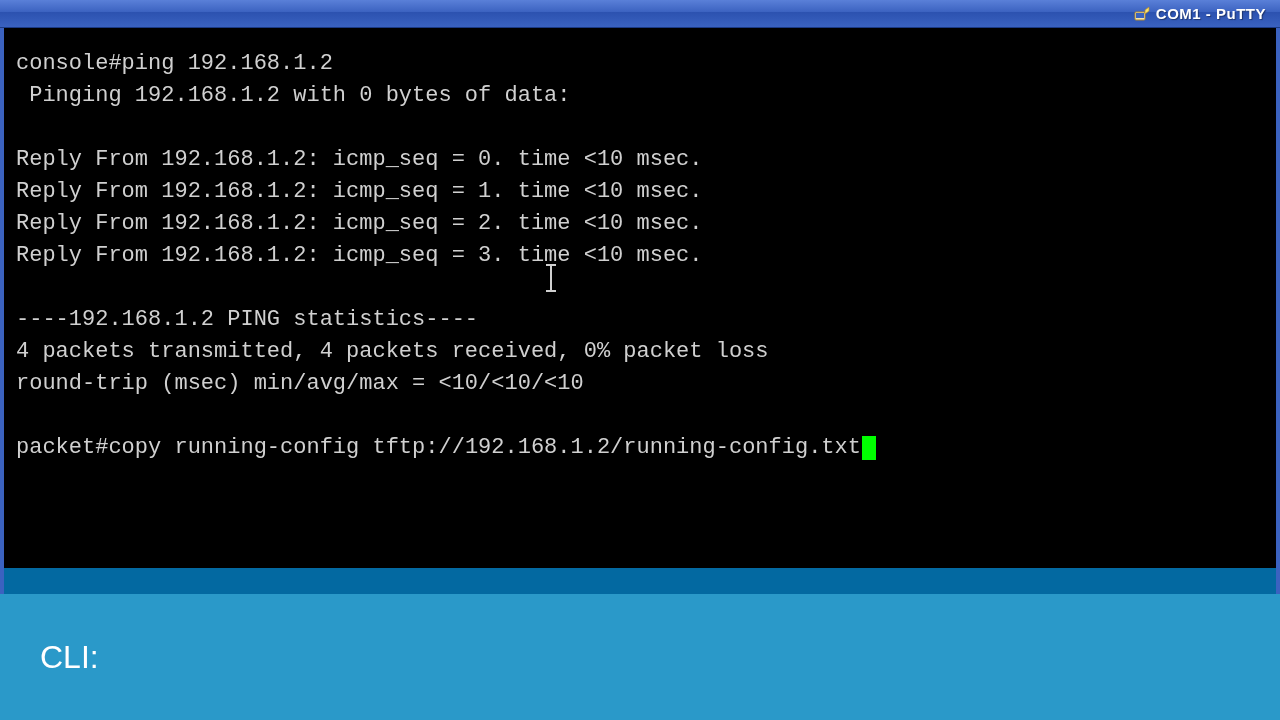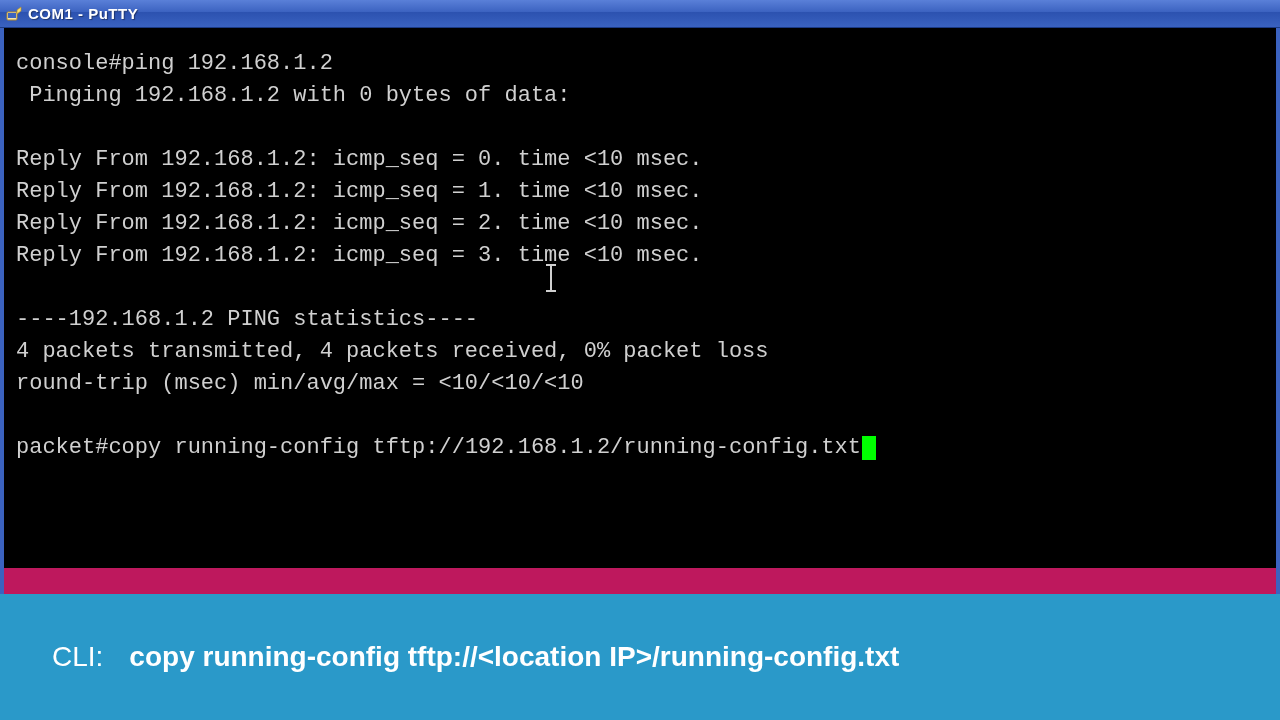--- a/index.html
+++ b/index.html
@@ -4,22 +4,23 @@
 <style>
   * { margin: 0; padding: 0; box-sizing: border-box; }
   html, body { width: 1280px; height: 720px; overflow: hidden; font-family: "Segoe UI", Tahoma, sans-serif; background: #000; }
 
   
   .title-bar {
     height: 28px;
     background: linear-gradient(to bottom, #5a80d8 0%, #3b62c0 45%, #2c52b0 46%, #3a62c0 100%);
     display: flex;
     align-items: center;
-    padding: 0 6px;
+    padding: 0 14px;
     border-bottom: 1px solid #1b3a84;
+    justify-content: flex-end;
   }
   .title-bar .app-icon {
     width: 16px; height: 16px; margin-right: 6px;
     display: flex; align-items: center; justify-content: center;
   }
   .title-bar .app-icon svg { width: 16px; height: 16px; }
   .title-bar .title-text {
     color: #ffffff;
     font-size: 15px;
     font-weight: 700;
@@ -27,21 +28,21 @@
     text-shadow: 1px 1px 1px rgba(0,0,0,0.4);
   }
 
   
   .terminal-frame {
     position: absolute;
     top: 28px;
     left: 0;
     right: 0;
     bottom: 0;
-    background: #be185d;
+    background: #0369a1;
     border-left: 4px solid #3b62c0;
     border-right: 4px solid #3b62c0;
     border-bottom: 4px solid #3b62c0;
   }
   .terminal {
     background: #000;
     padding: 20px 12px 12px 12px;
     font-family: "Courier New", Courier, monospace;
     font-size: 22px;
     line-height: 32px;
@@ -83,24 +84,23 @@
 
   
   .caption {
     position: absolute;
     left: 0; right: 0; bottom: 0;
     height: 126px;
     background: #2a99c9;
     color: #ffffff;
     display: flex;
     align-items: center;
-    padding-left: 52px;
-    font-size: 28px;
+    padding-left: 40px;
+    font-size: 32px;
     font-weight: 300;
-    gap: 16px;
   }
   .caption .prefix { font-weight: 300; margin-right: 10px; }
   .caption .cmd    { font-weight: 700; }
 </style>
 </head>
 <body>
 
 <div class="title-bar">
   <span class="app-icon">
     <svg viewBox="0 0 16 16">
@@ -126,14 +126,13 @@
 round-trip (msec) min/avg/max = &lt;10/&lt;10/&lt;10
 </span>
 <span>packet#</span><span>copy running-config tftp://192.168.1.2/running-config.txt</span><span class="caret"></span></div>
   <div class="ibeam">
       <div class="stem"></div>
     </div>
 </div>
 
 <div class="caption">
   <span class="prefix">CLI:</span>
-  <span class="cmd">copy running-config tftp://&lt;location IP&gt;/running-config.txt</span>
 </div>
 
 </body></html>

